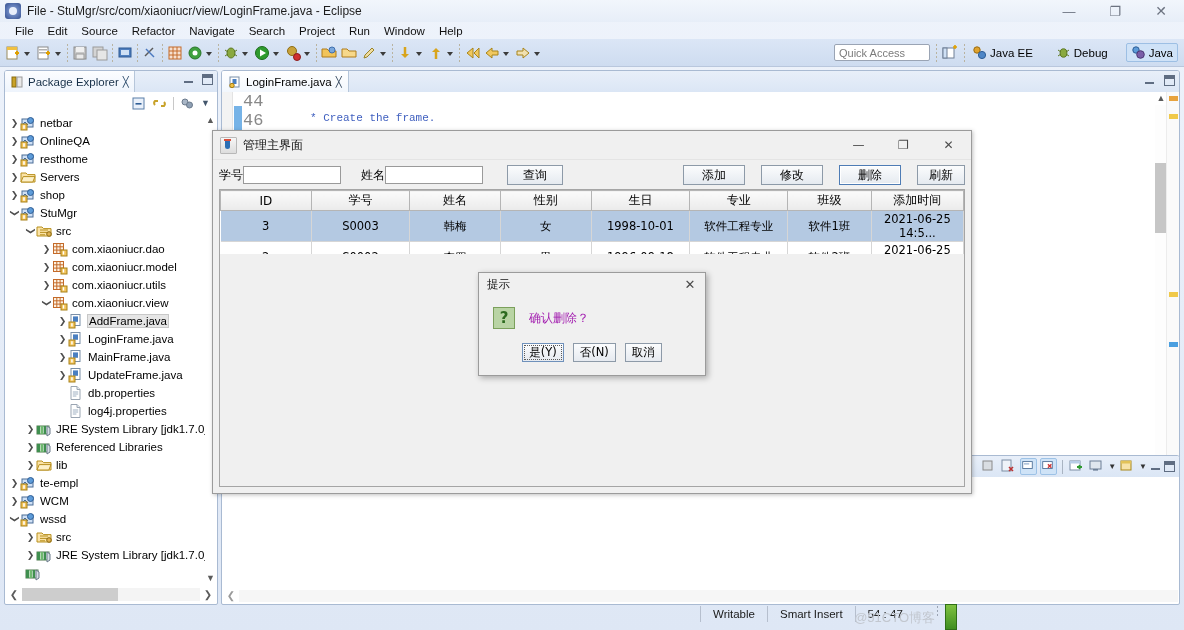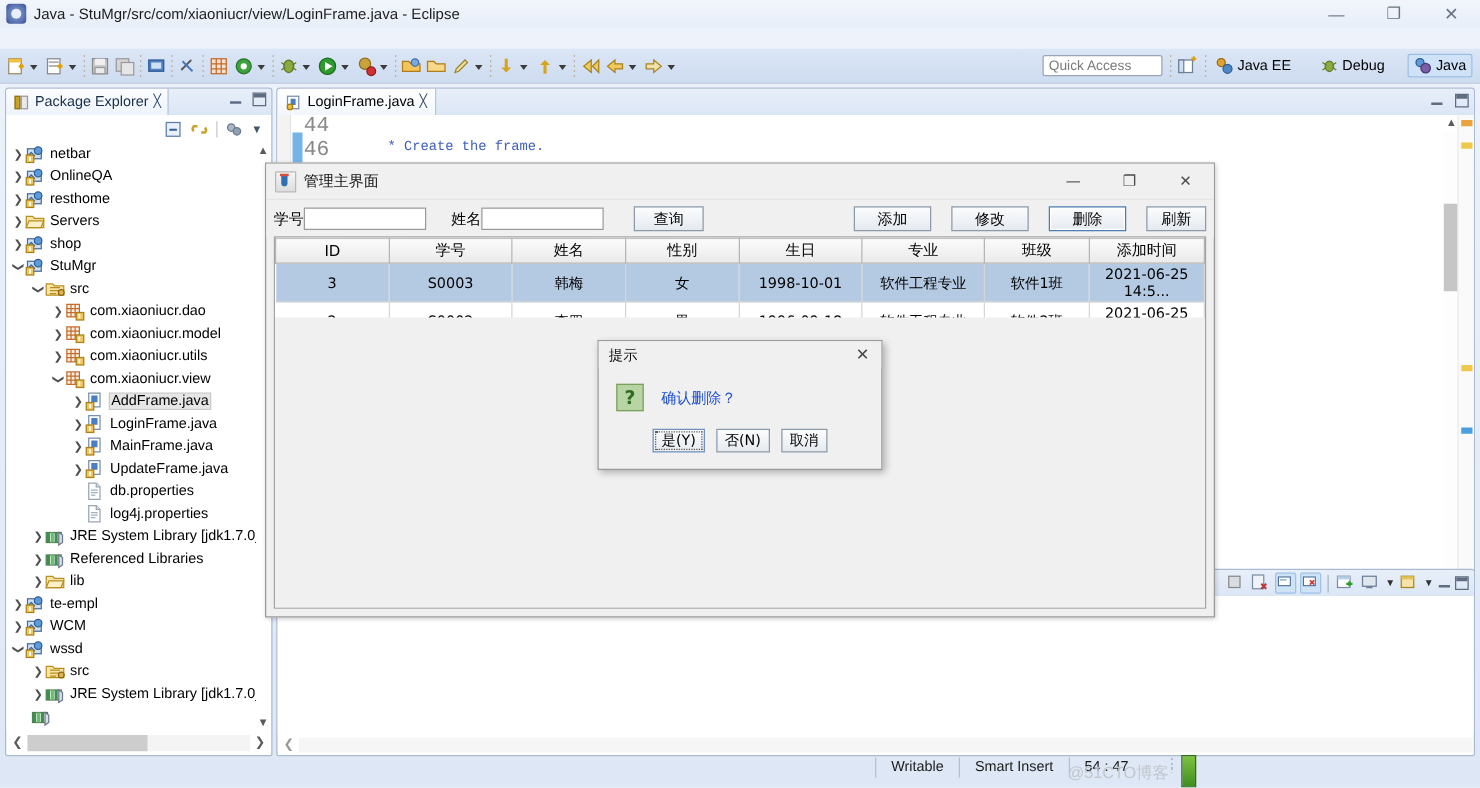--- a/index.html
+++ b/index.html
@@ -170,42 +170,54 @@
        box-shadow:2px 2px 6px rgba(0,0,0,.3);
        font-family:"DejaVu Sans","Liberation Sans",sans-serif;}
   .dlg-title{height:22px;display:flex;align-items:center;padding:0 4px 0 8px;background:#f0f0f0;}
   .dlg-title .t{font-size:11.5px;color:#111;}
   .dlg-x{margin-left:auto;width:22px;height:22px;display:flex;align-items:center;justify-content:center;
          font-size:13px;color:#4a4a4a;}
   .dlg-body{display:flex;align-items:flex-start;padding:12px 14px 0 14px;gap:14px;}
   .q-ico{width:22px;height:22px;background:#b9d4a4;border:1px solid #7ba05b;
          display:flex;align-items:center;justify-content:center;
          color:#2d6b1f;font-weight:bold;font-size:15px;box-sizing:border-box;flex:none;}
-  .dlg-msg{font-size:12px;color:#1d4ed8;padding-top:3px;font-family:Liberation Mono, monospace;}
+  .dlg-msg{font-size:12px;color:#a21caf;padding-top:3px;font-family:Liberation Mono, monospace;}
   .dlg-btns{position:absolute;left:0;right:0;bottom:13px;display:flex;justify-content:center;gap:9px;}
   .dlg-btn{min-width:36px;height:19px;padding:0 6px;border:1px solid #8d9aa8;
            background:linear-gradient(#fbfcfd,#e6eaf0);font-size:11.5px;color:#000;
            display:flex;align-items:center;justify-content:center;box-sizing:border-box;}
   .dlg-btn.focus{outline:1px dotted #5a5a5a;outline-offset:-3px;border-color:#6f91bb;}
 </style>
 </head>
 <body>
 
 <div class="app">
 
   <div class="titlebar">
     <div class="tb-icon"></div>
-    <div class="tb-title">Java - StuMgr/src/com/xiaoniucr/view/LoginFrame.java - Eclipse</div>
+    <div class="tb-title">File - StuMgr/src/com/xiaoniucr/view/LoginFrame.java - Eclipse</div>
     <div class="winbtns">
       <div class="winbtn">—</div>
       <div class="winbtn">❐</div>
       <div class="winbtn close">✕</div>
     </div>
   </div>
 
+  <div class="menubar">
+    <div class="menuitem">File</div>
+    <div class="menuitem">Edit</div>
+    <div class="menuitem">Source</div>
+    <div class="menuitem">Refactor</div>
+    <div class="menuitem">Navigate</div>
+    <div class="menuitem">Search</div>
+    <div class="menuitem">Project</div>
+    <div class="menuitem">Run</div>
+    <div class="menuitem">Window</div>
+    <div class="menuitem">Help</div>
+  </div>
 
   <div class="toolbar">
     <div class="tgrp">
       <div class="ti">
         <svg width="18" height="18" viewBox="0 0 18 18">
             <rect x="3" y="3" width="10" height="12" fill="#fff" stroke="#9a8b5e"></rect>
             <rect x="3" y="3" width="10" height="3" fill="#f0c040"></rect>
             <path d="M11 9h4M13 7v4" stroke="#e0a000" stroke-width="2"></path>
           </svg>
       </div>

